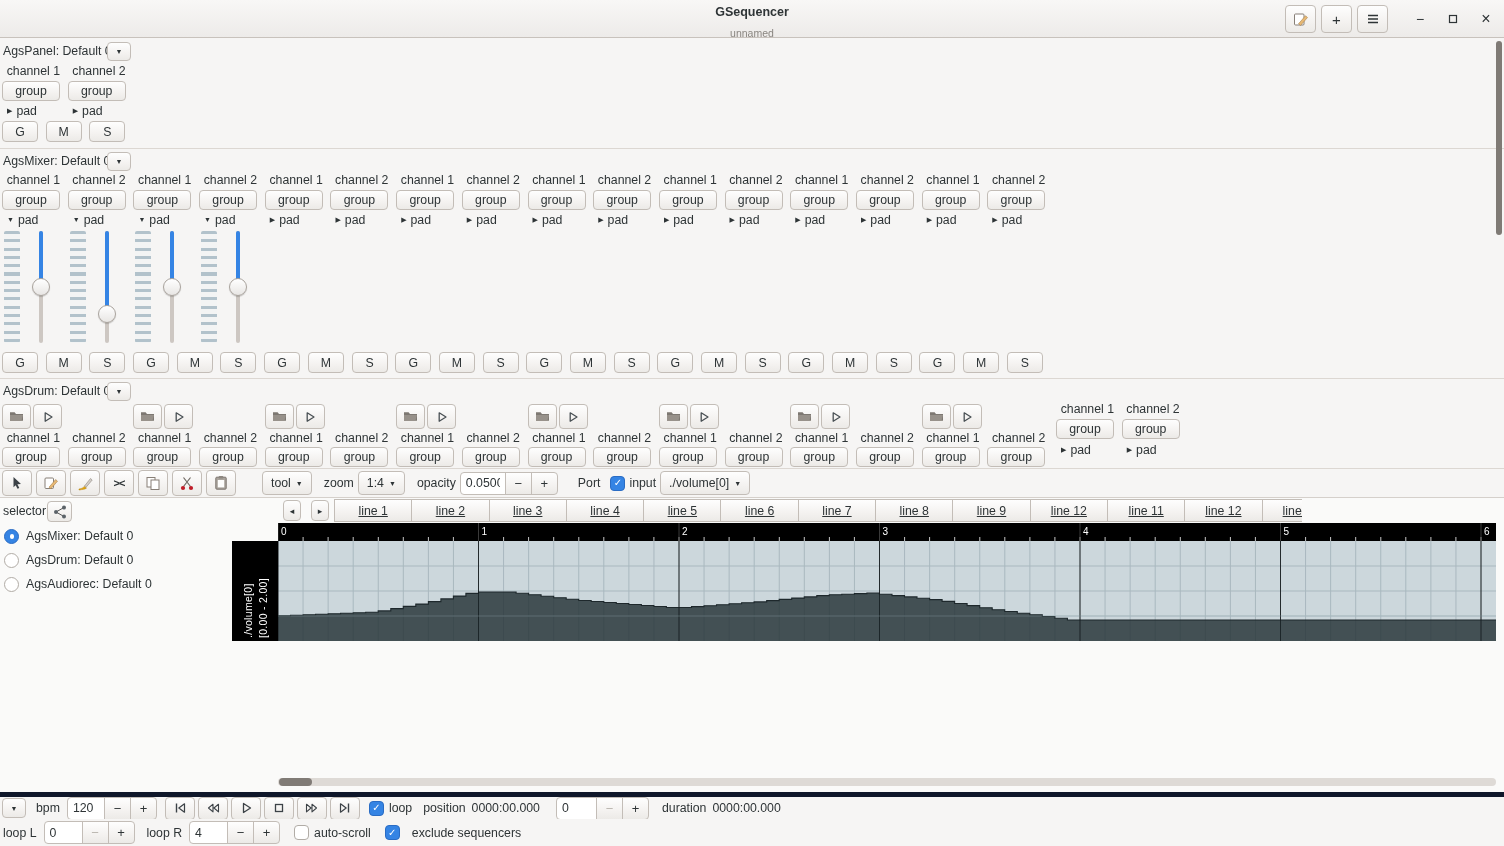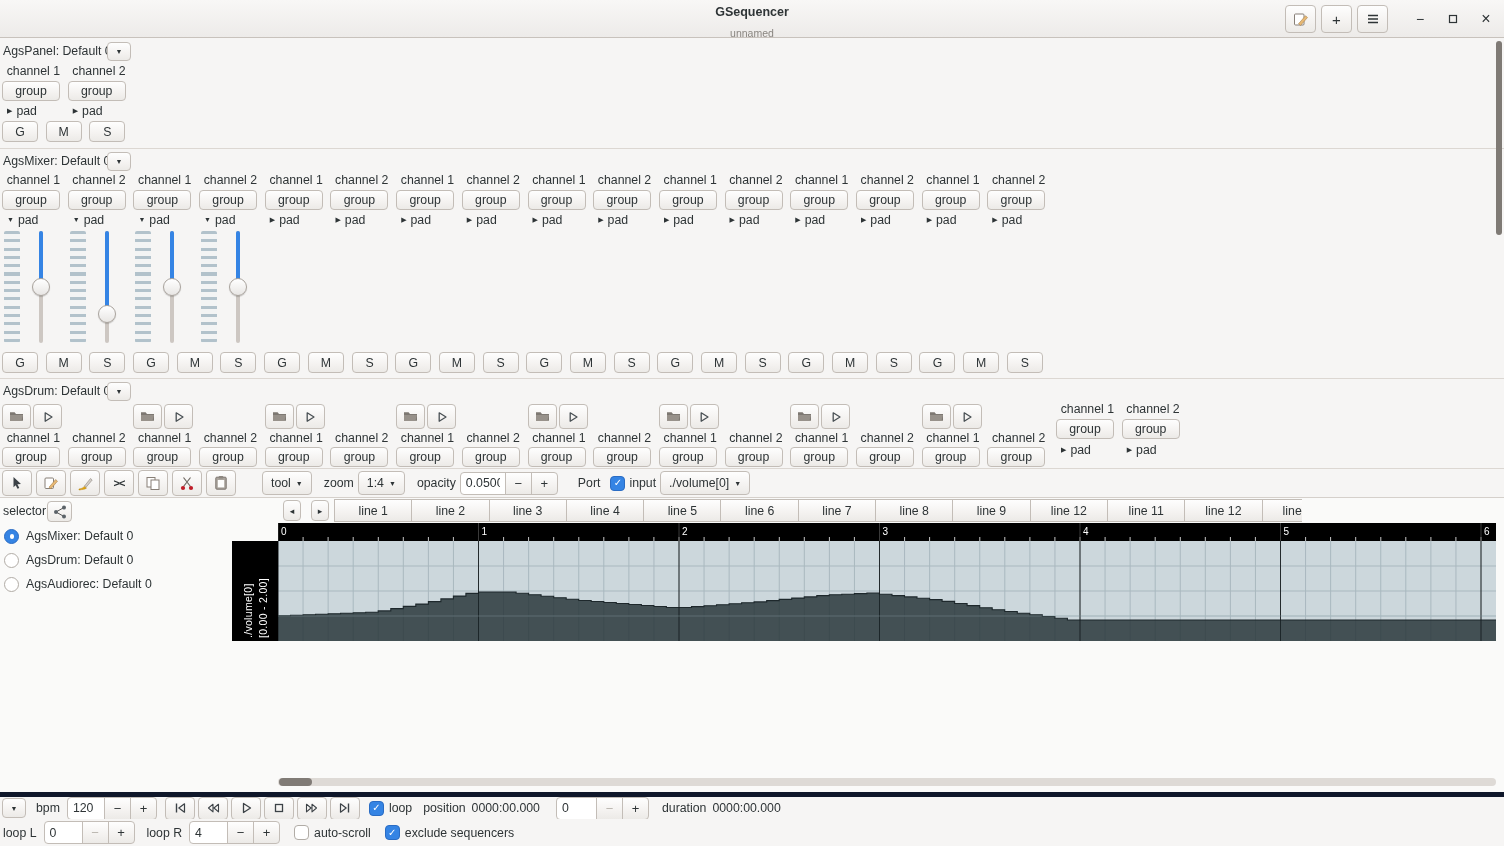--- a/index.html
+++ b/index.html
@@ -75,21 +75,21 @@
 .workspace{position:absolute;top:498px;left:0;width:1504px;height:294px;background:#fafaf9;}
 .sel-label{position:absolute;left:3px;top:6px;}
 .sel-btn{position:absolute;left:47px;top:3px;width:25px;height:21px;}
 #radio-list{position:absolute;left:4px;top:26px;}
 .radio-row{display:flex;align-items:center;gap:7px;height:24px;}
 .radio{width:15px;height:15px;border-radius:50%;background:#fff;border:1px solid #b1aca6;position:relative;flex:none;}
 .radio.on{background:#3584e4;border-color:#2a6cc4;}
 .radio.on::after{content:'';position:absolute;left:4.5px;top:4.5px;width:4.5px;height:4.5px;border-radius:50%;background:#fff;}
 .arrow-btn{position:absolute;top:2px;width:18px;height:21px;font-size:9px;}
 #tab-left{left:283px;} #tab-right{left:311px;}
-#line-tabs{position:absolute;left:334px;top:1px;height:23px;display:flex;overflow:hidden;width:968px;}
+#line-tabs{position:absolute;left:334px;top:1px;height:23px;display:flex;overflow:hidden;width:968px;text-decoration:underline;}
 .tab{width:78.3px;height:23px;border-radius:0;margin-left:-1px;flex:none;font-size:12.3px;}
 #line-tabs .tab:first-child{margin-left:0;}
 .ruler{position:absolute;left:278px;top:25px;width:1218px;height:18px;background:#000;}
 .portbox{position:absolute;left:232px;top:43px;width:46px;height:100px;background:#000;display:flex;justify-content:center;gap:3px;padding:3px 0;}
 .v-text{writing-mode:vertical-rl;transform:rotate(180deg);color:#fff;font-size:10.5px;letter-spacing:.3px;}
 .grid{position:absolute;left:278px;top:43px;width:1218px;height:100px;}
 .hscroll{position:absolute;left:278px;top:280px;width:1218px;height:8px;background:#dedad6;border-radius:4px;}
 .hthumb{position:absolute;left:1px;top:0;width:33px;height:8px;background:#807b76;border-radius:4px;}
 
 .transport{position:absolute;top:792px;left:0;width:1504px;height:27px;border-top:5px solid #0f172a;display:flex;align-items:center;padding-left:2px;background:#f6f5f4;}
@@ -831,14 +831,14 @@
   </span>
   <span class="lbl" style="margin-left:12px">loop R</span>
   <span class="spin" style="margin-left:7px">
     <input class="spin-entry" style="width: 39px;" readonly="" value="4">
     <button class="spin-btn">−</button>
     <button class="spin-btn">+</button>
   </span>
   <span class="checkbox" style="margin-left:14px"></span>
   <span class="lbl" style="margin-left:5px">auto-scroll</span>
   <span class="checkbox checked" style="margin-left:14px">✓</span>
-  <span class="lbl" style="margin-left:5px">exclude sequencers</span>
+  <span class="lbl" style="margin-left:12px">exclude sequencers</span>
 </div>
 
 </body></html>

